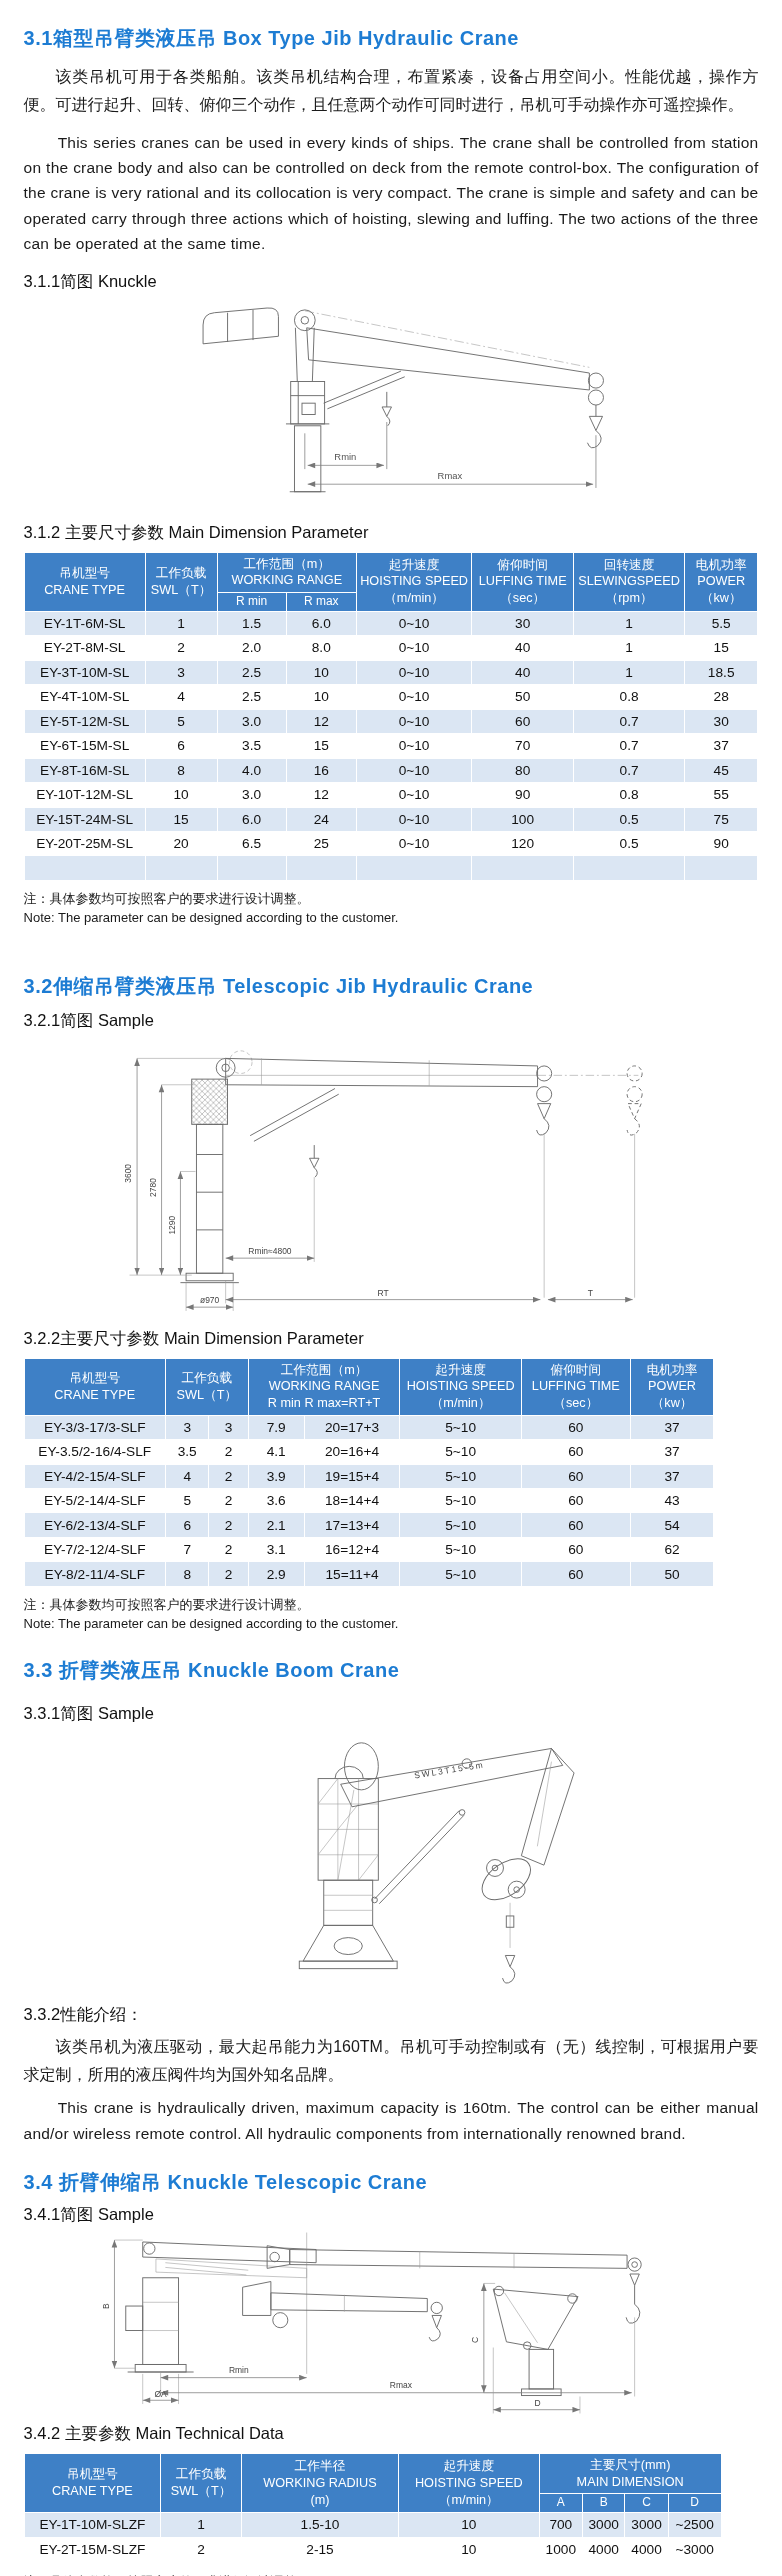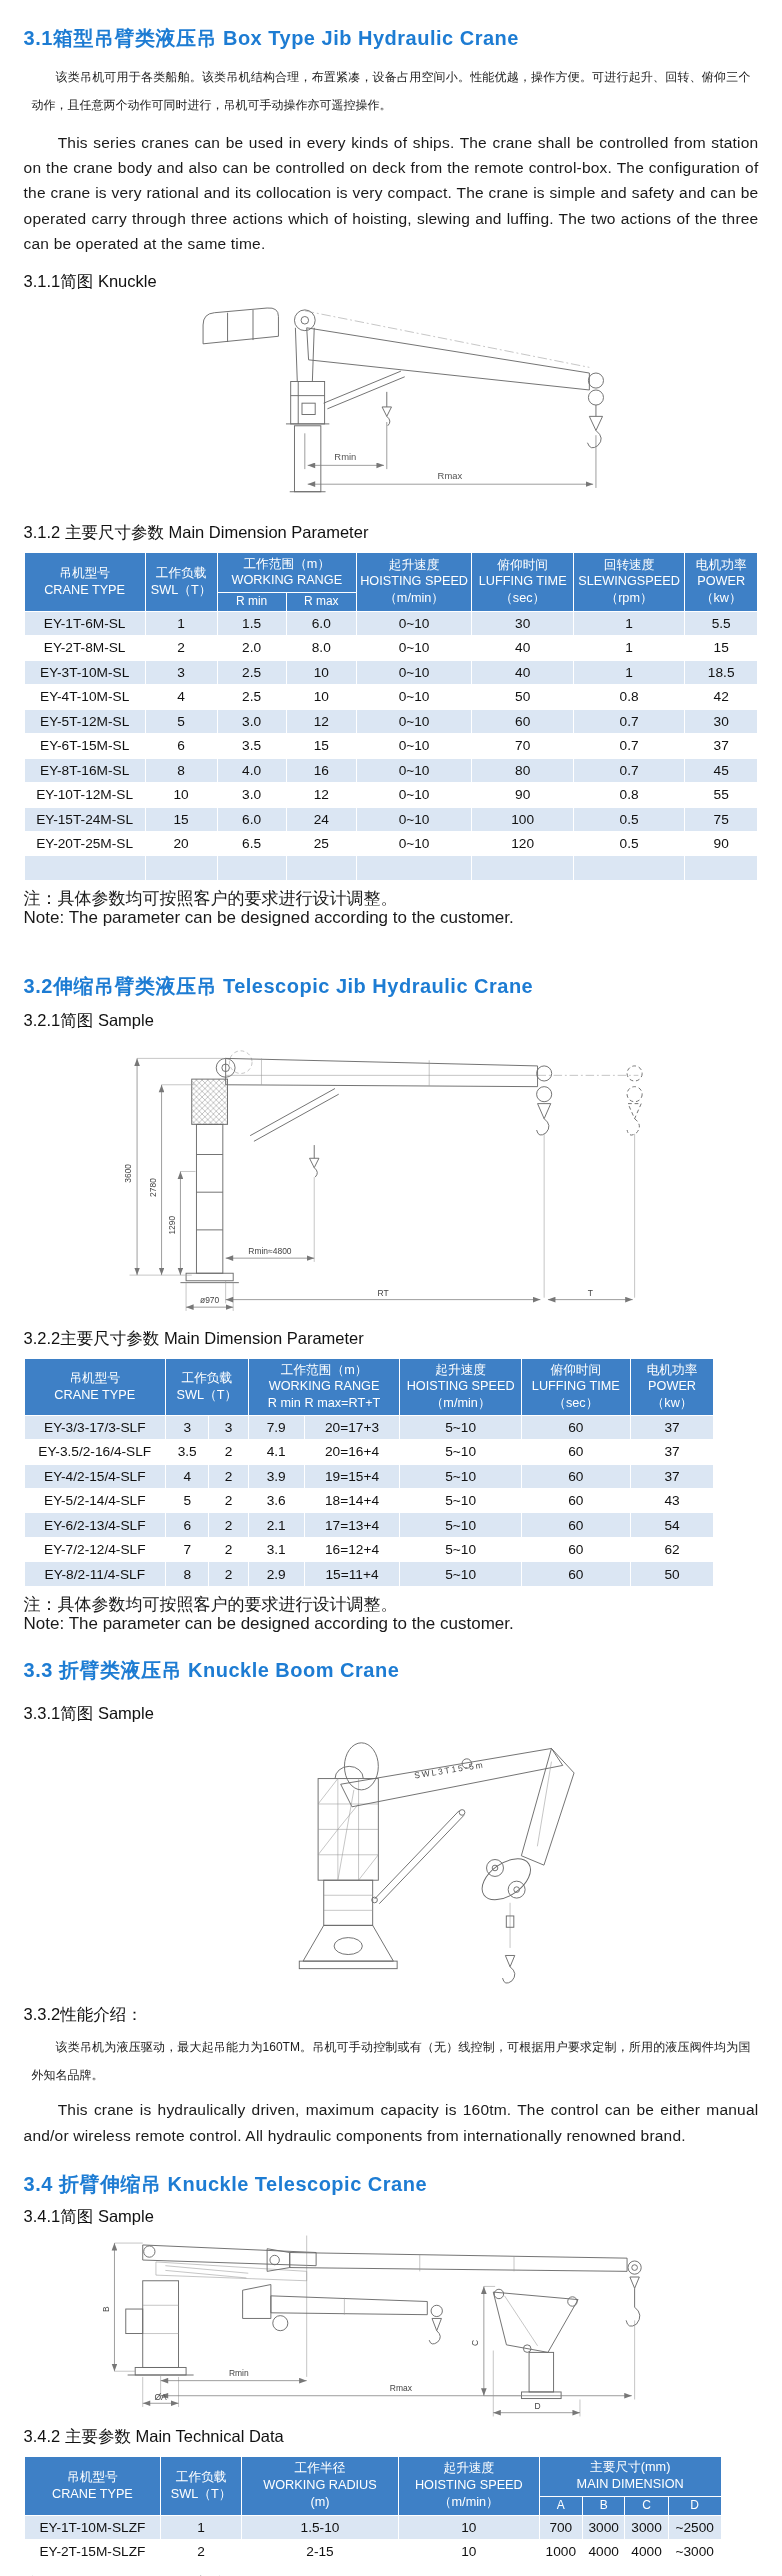--- a/index.html
+++ b/index.html
@@ -6,23 +6,23 @@
   body{
     width:782px;height:2576px;overflow:hidden;position:relative;
     font-family:"Liberation Sans","DejaVu Sans",sans-serif;color:#1a1a1a;
   }
   .content{padding:0 23.6px;}
   .sec-heading{
     color:#1d7cd3;font-size:20px;font-weight:700;letter-spacing:0.5px;
     margin:0 0 0 0;line-height:1.25;
   }
   .sub-heading{font-size:16.5px;color:#111;font-weight:500;margin:0;line-height:1.3;}
-  .para-cn{font-size:12px;line-height:28px;text-align:justify;text-indent:2em;margin:8px;}
+  .para-cn{font-size:16px;line-height:28px;text-align:justify;text-indent:2em;margin:0;}
   .para-en{font-size:15.5px;line-height:25.4px;text-align:justify;text-indent:2.2em;margin:0;letter-spacing:0.2px;}
-  .note{font-size:17px;line-height:18.4px;margin:0;}
+  .note{font-size:13px;line-height:18.4px;margin:0;}
   table{border-collapse:collapse;table-layout:fixed;}
   th{
     background:#3e80c6;color:#fff;font-weight:400;
     font-size:12.7px;line-height:1.32;padding:2.8px 1.9px;text-align:center;
     white-space:pre-line;border:0.9px solid #fff;vertical-align:middle;
   }
   tbody td{
     text-align:center;font-size:13.7px;height:21.7px;padding:0.9px 1.9px;
     border:0.9px solid #fff;vertical-align:middle;color:#111;
   }
@@ -173,21 +173,21 @@
           <td>18.5</td>
         </tr>
         <tr>
           <td>EY-4T-10M-SL</td>
           <td>4</td>
           <td>2.5</td>
           <td>10</td>
           <td>0~10</td>
           <td>50</td>
           <td>0.8</td>
-          <td>42</td>
+          <td>28</td>
         </tr>
         <tr>
           <td>EY-5T-12M-SL</td>
           <td>5</td>
           <td>3.0</td>
           <td>12</td>
           <td>0~10</td>
           <td>60</td>
           <td>0.7</td>
           <td>30</td>

